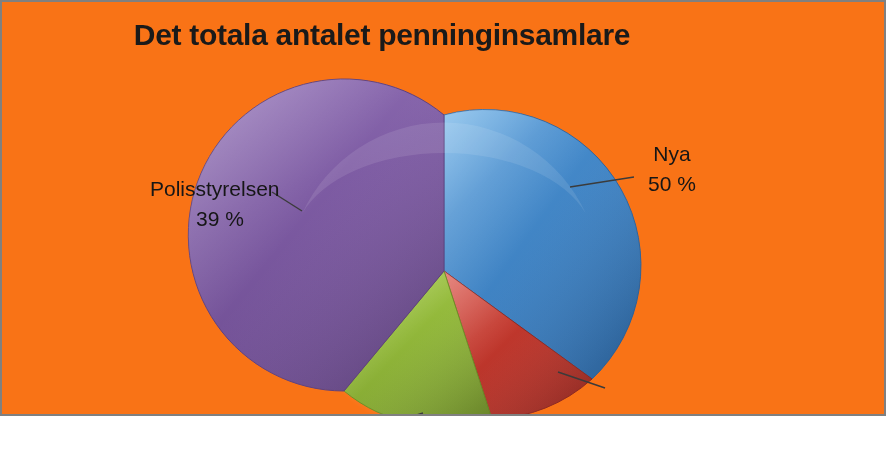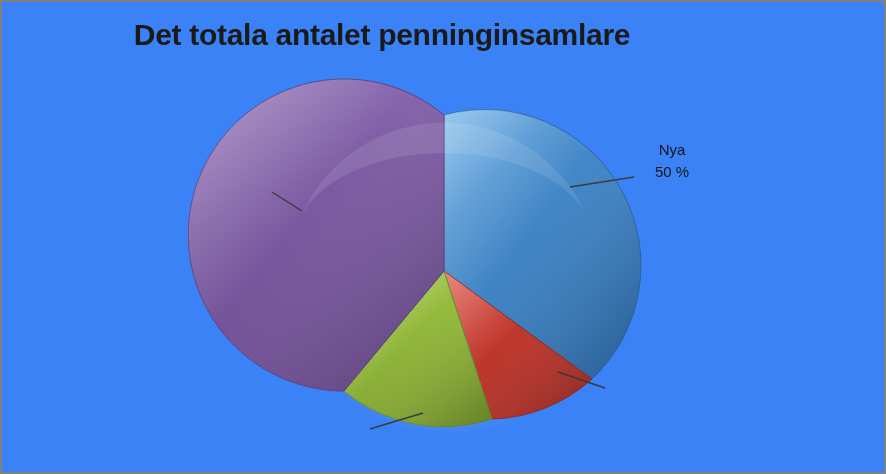--- a/index.html
+++ b/index.html
@@ -7,23 +7,23 @@
     margin: 0;
     padding: 0;
     background: #ffffff;
   }
   body {
     font-family: "Liberation Sans", "DejaVu Sans", sans-serif;
   }
   #chart-frame {
     position: relative;
     width: 886px;
-    height: 474px;
+    height: 416px;
     box-sizing: border-box;
-    background: #3b82f6;
+    background: #f97316;
     border: 2px solid #808080;
     overflow: hidden;
   }
   #chart-title {
     position: absolute;
     left: 0;
     top: 16px;
     width: 760px;
     text-align: center;
     font-family: "Liberation Sans", "DejaVu Sans", sans-serif;
@@ -44,21 +44,21 @@
     position: absolute;
     left: 0;
     top: 0;
     width: 886px;
     height: 474px;
     overflow: visible;
   }
   .label-group {
     position: absolute;
     font-family: "Liberation Sans", "DejaVu Sans", sans-serif;
-    font-size: 15px;
+    font-size: 21px;
     color: #161616;
     line-height: 1.45;
     white-space: nowrap;
   }
   .label-name {
     display: block;
   }
   .label-value {
     display: block;
   }
@@ -155,15 +155,19 @@
 
     <div class="label-group lbl-nya">
       <span class="label-name">Nya</span>
       <span class="label-value">50 %</span>
     </div>
 
 
     <div class="label-group lbl-polisinr">
     </div>
 
+    <div class="label-group lbl-polisstyr">
+      <span class="label-name">Polisstyrelsen</span>
+      <span class="label-value">39 %</span>
+    </div>
 
   </div>
 </div>
 
 </body></html>

